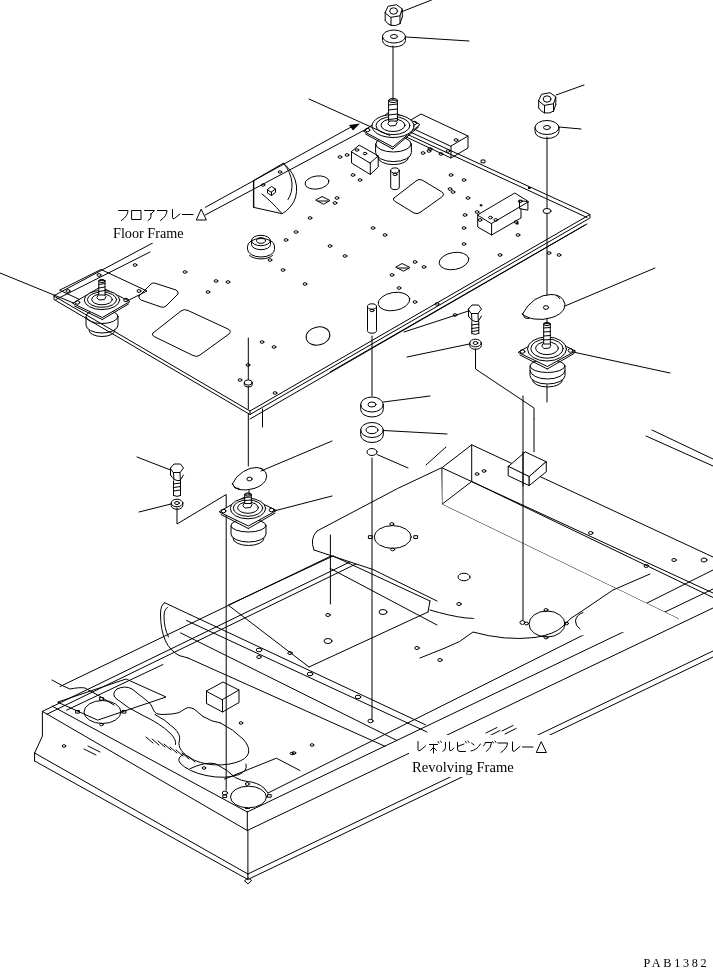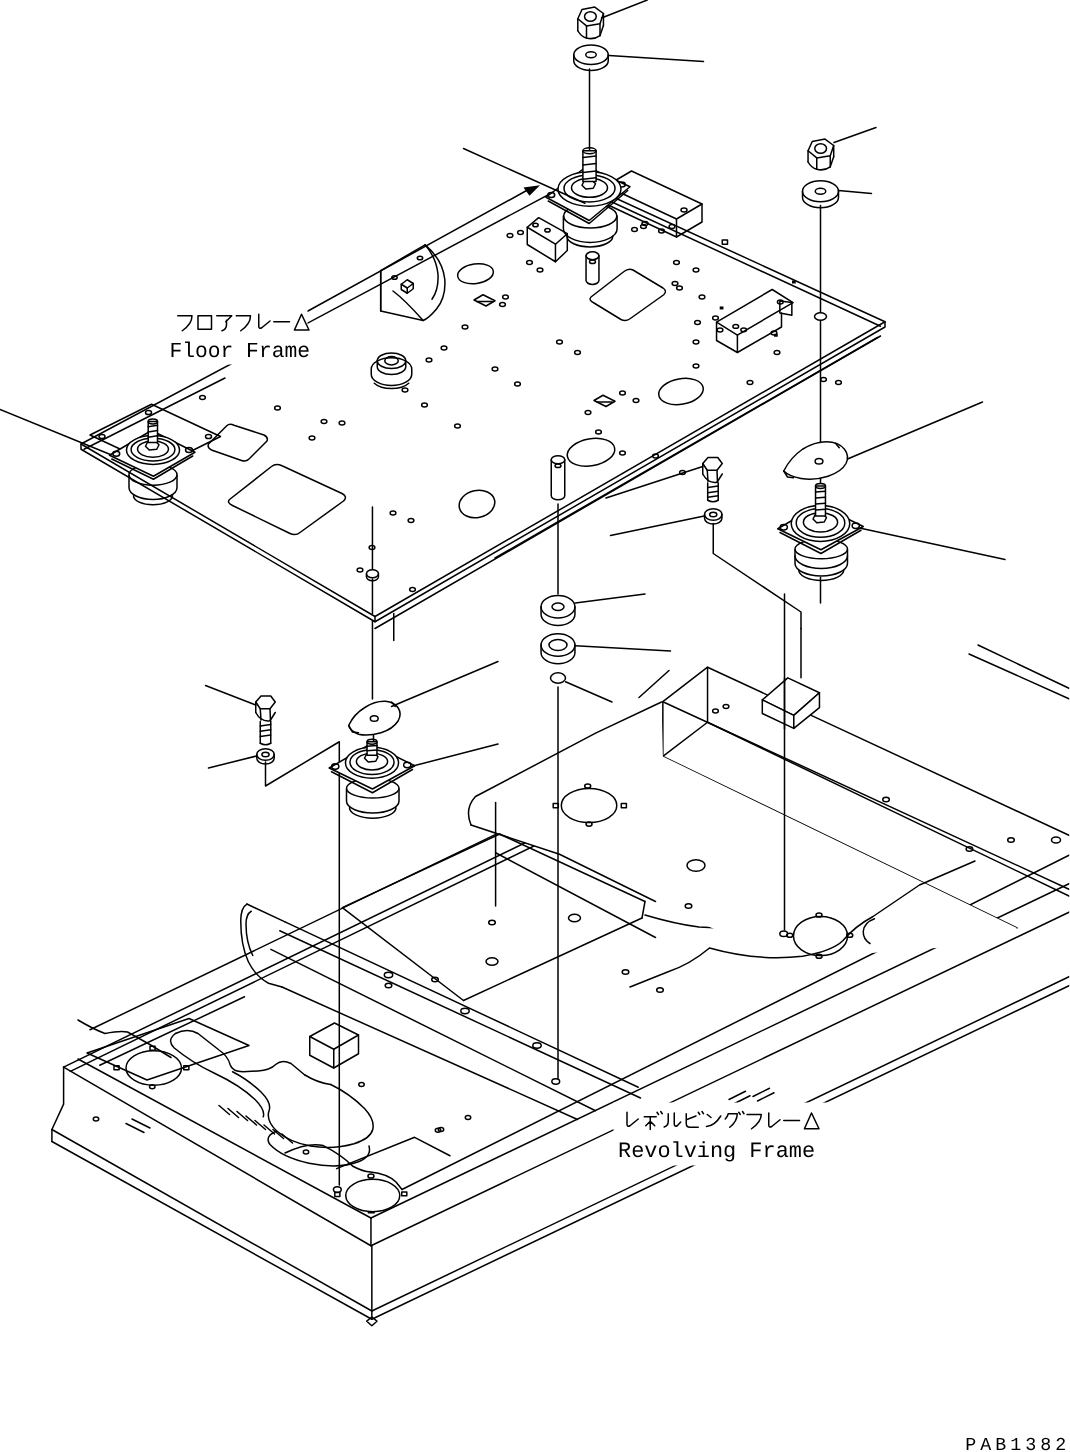--- a/index.html
+++ b/index.html
@@ -1,17 +1,17 @@
 <!DOCTYPE html>
 <html><head>
 <meta charset="utf-8">
 <style>
 html,body{margin:0;padding:0;background:#fff;}
 #page{position:relative;width:713px;height:968px;background:#fff;overflow:hidden;
-  font-family:Liberation Mono, monospace;}
+  font-family:Liberation Serif, serif;}
 svg{position:absolute;left:0;top:0;}
 svg *{vector-effect:non-scaling-stroke;}
 .s{stroke:#000;stroke-width:1;fill:none;stroke-linecap:round;stroke-linejoin:round;}
 .sw{stroke:#000;stroke-width:1;fill:#fff;stroke-linecap:round;stroke-linejoin:round;}
 .f{fill:#000;stroke:none;}
 text{fill:#000;}
 </style>
 </head>
 <body>
 <div id="page">

